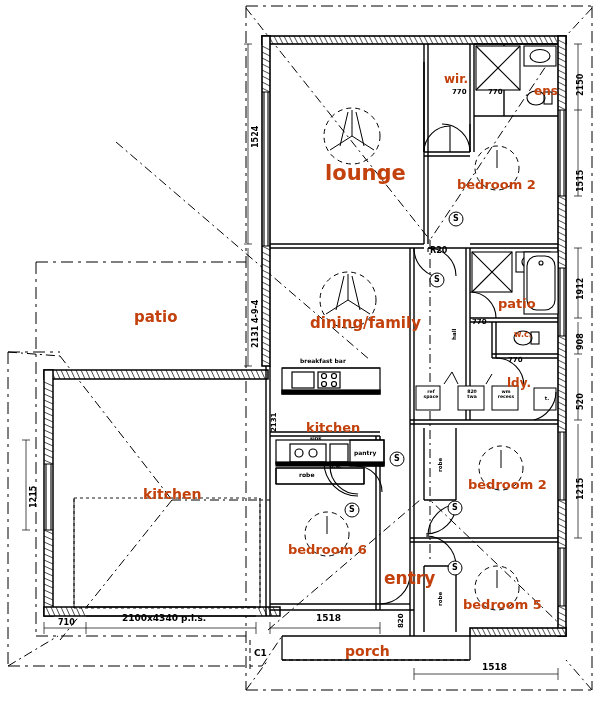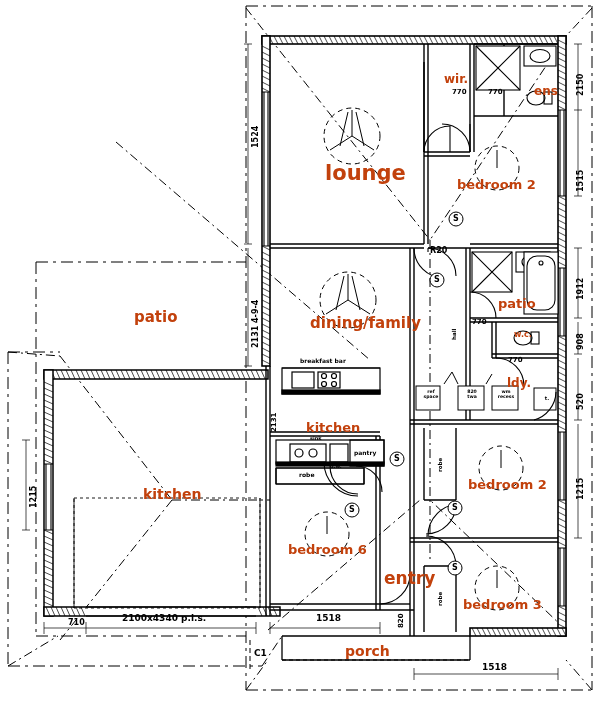--- a/index.html
+++ b/index.html
@@ -409,21 +409,21 @@
 
   <div class="room-label" style="left:325px;top:161px;font-size:21px">lounge</div>
   <div class="room-label" style="left:310px;top:314px;font-size:15px">dining/family</div>
   <div class="room-label" style="left:306px;top:420px;font-size:13px">kitchen</div>
   <div class="room-label" style="left:134px;top:308px;font-size:15px">patio</div>
   <div class="room-label" style="left:143px;top:486px;font-size:14px">kitchen</div>
   <div class="room-label" style="left:345px;top:643px;font-size:14px">porch</div>
   <div class="room-label" style="left:384px;top:568px;font-size:17px">entry</div>
   <div class="room-label" style="left:457px;top:177px;font-size:13px">bedroom  2</div>
   <div class="room-label" style="left:468px;top:477px;font-size:13px">bedroom  2</div>
-  <div class="room-label" style="left:463px;top:597px;font-size:13px">bedroom  3</div>
+  <div class="room-label" style="left:463px;top:597px;font-size:13px">bedroom  5</div>
   <div class="room-label" style="left:288px;top:542px;font-size:13px">bedroom  6</div>
   <div class="room-label" style="left:498px;top:296px;font-size:13px">patio</div>
   <div class="room-label" style="left:534px;top:84px;font-size:12px">ens</div>
   <div class="room-label" style="left:444px;top:72px;font-size:12px">wir.</div>
   <div class="room-label" style="left:514px;top:330px;font-size:8px">w.c.</div>
   <div class="room-label" style="left:507px;top:376px;font-size:12px">ldy.</div>
 
   <div class="tiny" style="left:300px;top:358px;font-size:6px">breakfast bar</div>
   <div class="tiny" style="left:299px;top:472px;font-size:6px">robe</div>
   <div class="tiny" style="left:354px;top:450px;font-size:6px">pantry</div>
@@ -443,21 +443,21 @@
   <div class="dim rot90" style="left:576px;top:96px">2150</div>
   <div class="dim rot90" style="left:576px;top:192px">1515</div>
   <div class="dim rot90" style="left:576px;top:300px">1912</div>
   <div class="dim rot90" style="left:576px;top:350px">908</div>
   <div class="dim rot90" style="left:576px;top:410px">520</div>
   <div class="dim rot90" style="left:576px;top:500px">1215</div>
   <div class="dim rot90" style="left:251px;top:148px">1524</div>
   <div class="dim rot90" style="left:251px;top:348px">2131 4-9-4</div>
   <div class="dim rot90" style="left:29px;top:508px">1215</div>
   <div class="dim" style="left:122px;top:613px;font-size:9px">2100x4340 p.l.s.</div>
-  <div class="dim" style="left:68px;top:618px;font-size:8px">710</div>
+  <div class="dim" style="left:58px;top:618px;font-size:8px">710</div>
   <div class="dim" style="left:316px;top:613px;font-size:9px">1518</div>
   <div class="dim" style="left:482px;top:662px;font-size:9px">1518</div>
   <div class="dim rot90" style="left:397px;top:628px;font-size:7px">820</div>
   <div class="dim" style="left:452px;top:88px;font-size:7px">770</div>
   <div class="dim" style="left:488px;top:88px;font-size:7px">770</div>
   <div class="dim" style="left:472px;top:318px;font-size:7px">770</div>
   <div class="dim" style="left:508px;top:356px;font-size:7px">770</div>
   <div class="dim" style="left:430px;top:246px;font-size:8px">R20</div>
   <div class="dim" style="left:254px;top:648px;font-size:9px">C1</div>
   <div class="dim rot90" style="left:270px;top:432px;font-size:7px">2131</div>

